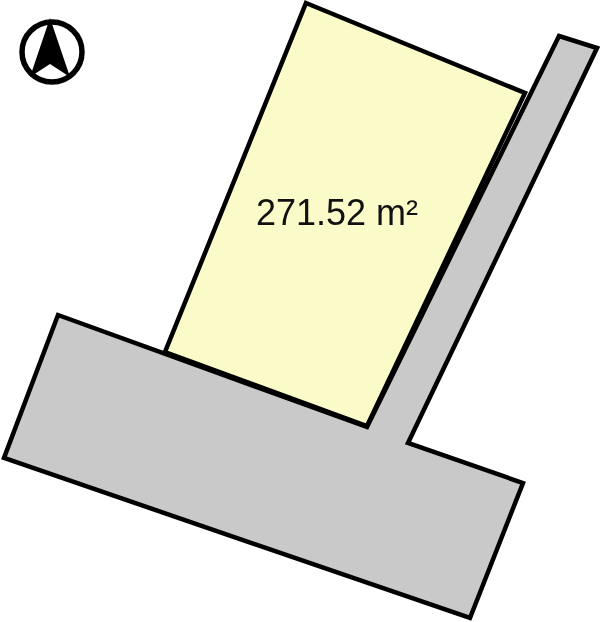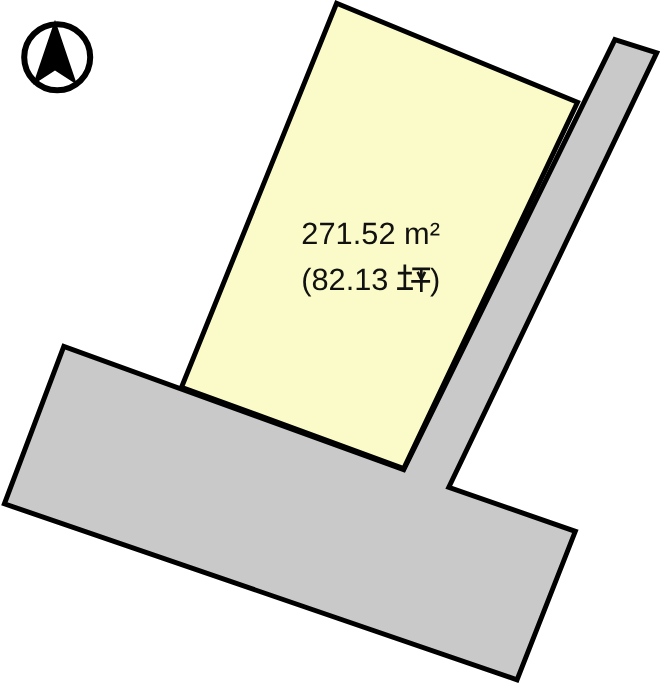--- a/index.html
+++ b/index.html
@@ -47,21 +47,21 @@
     fill: #000000;
     stroke: none;
   }
   .area-label {
     position: absolute;
     left: 156px;
     top: 192px;
     width: 362px;
     text-align: center;
     color: #111111;
-    font-size: 28px;
+    font-size: 36px;
     line-height: 42px;
     letter-spacing: 0px;
     white-space: nowrap;
   }
   .area-line {
     display: block;
   }
   .tsubo-kanji {
     display: inline-block;
     width: 30px;
@@ -85,24 +85,13 @@
 
 <div class="compass">
   <svg width="68" height="74" viewBox="0 0 68 74">
     <circle class="compass-ring" cx="34" cy="37" r="30"></circle>
     <polygon class="compass-arrow" points="32,3 52,62 32,49 12,62"></polygon>
   </svg>
 </div>
 
 <div class="area-label">
   <span class="area-line">271.52 m²</span>
-  <span class="area-line"><span>(82.13 </span><svg class="tsubo-kanji" viewBox="0 0 32 32">
-      <path d="M2,12 H13"></path>
-      <path d="M7.5,5 V27"></path>
-      <path d="M1,27 H14"></path>
-      <path d="M16,8 H31"></path>
-      <path d="M20.5,12 L23,17"></path>
-      <path d="M26.5,12 L24,17"></path>
-      <path d="M15,20 H32"></path>
-      <path d="M23.5,9 V29"></path>
-    </svg><span>)</span>
-  </span>
 </div>
 
 </body></html>

